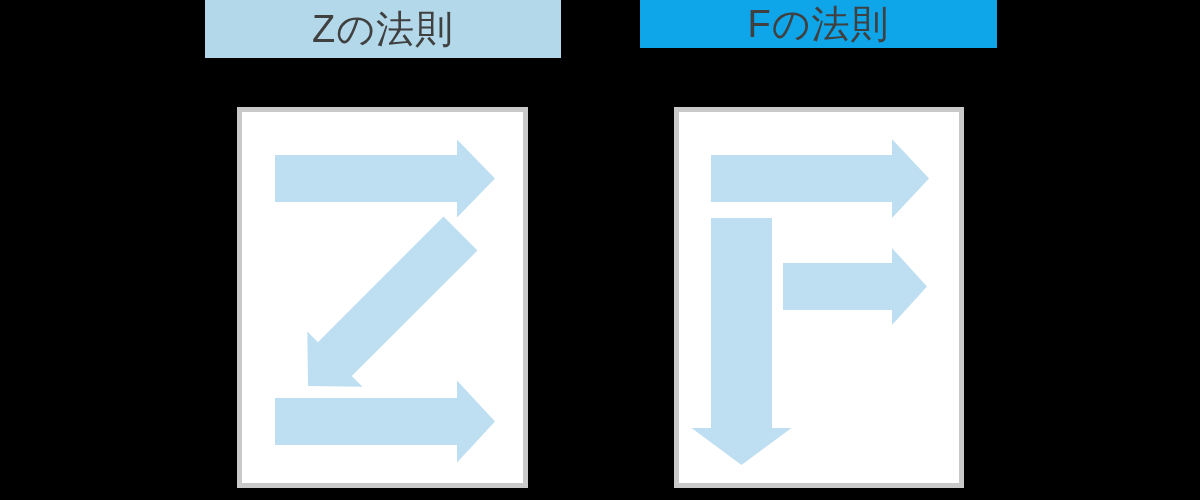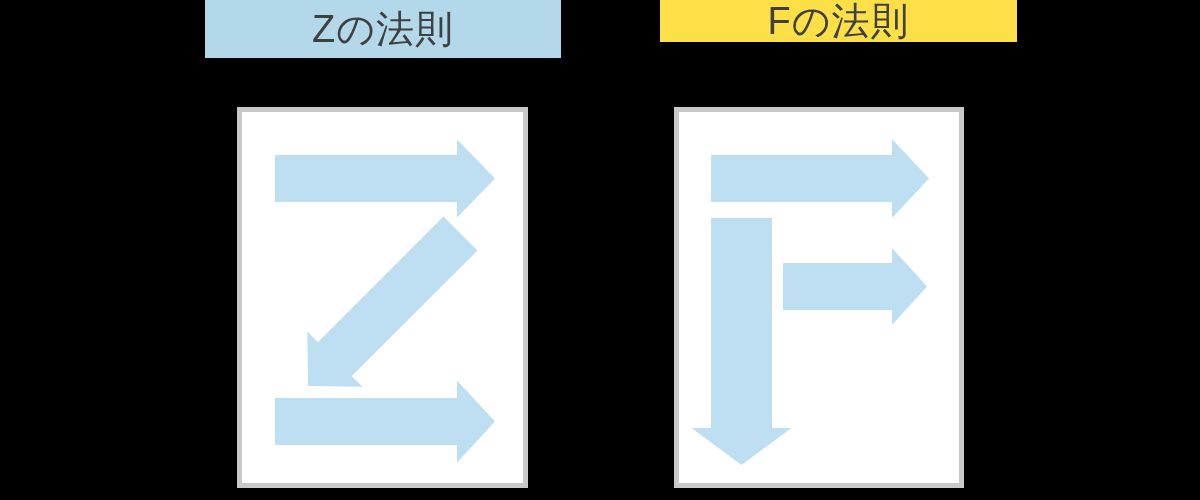--- a/index.html
+++ b/index.html
@@ -47,21 +47,21 @@
     <span>Zの法則</span>
   </div>
   <div class="pattern-box" id="box-0" style="left: 237px; top: 107px; width: 291px; height: 381px; background: rgb(255, 255, 255); border-color: rgb(201, 201, 201);">
     <svg id="svg-0" xmlns="http://www.w3.org/2000/svg" viewBox="0 0 281 371">
         <polygon points="33,90 215,90 215,105.5 253,66.5 215,27.5 215,43 33,43" fill="#BDDFF1"></polygon>
         <polygon points="201.5,104.5 75.9,230.2 65.3,219.6 66,274 120.4,274.7 109.8,264.1 235.5,138.5" fill="#BDDFF1"></polygon>
         <polygon points="33,333 215,333 215,350.5 253,309.5 215,268.5 215,286 33,286" fill="#BDDFF1"></polygon>
       </svg>
   </div>
 
-  <div class="panel-header" id="hdr-1" style="left: 640px; top: 0px; width: 357px; height: 42px; background: #fde047; color: rgb(64, 64, 64); margin-left: 20px;">
+  <div class="panel-header" id="hdr-1" style="left: 640px; top: 0px; width: 357px; height: 48px; background: #0ea5e9; color: rgb(64, 64, 64);">
     <span>Fの法則</span>
   </div>
   <div class="pattern-box" id="box-1" style="left: 674px; top: 107px; width: 290px; height: 381px; background: rgb(255, 255, 255); border-color: rgb(201, 201, 201);">
     <svg id="svg-1" xmlns="http://www.w3.org/2000/svg" viewBox="0 0 280 371">
         <polygon points="32,90 213,90 213,106 250,66.5 213,27 213,43 32,43" fill="#BDDFF1"></polygon>
         <polygon points="104,198 213,198 213,213 248,174.5 213,136 213,151 104,151" fill="#BDDFF1"></polygon>
         <polygon points="32,106 32,316 12.5,316 62.5,353 112.5,316 93,316 93,106" fill="#BDDFF1"></polygon>
       </svg>
   </div>
 

